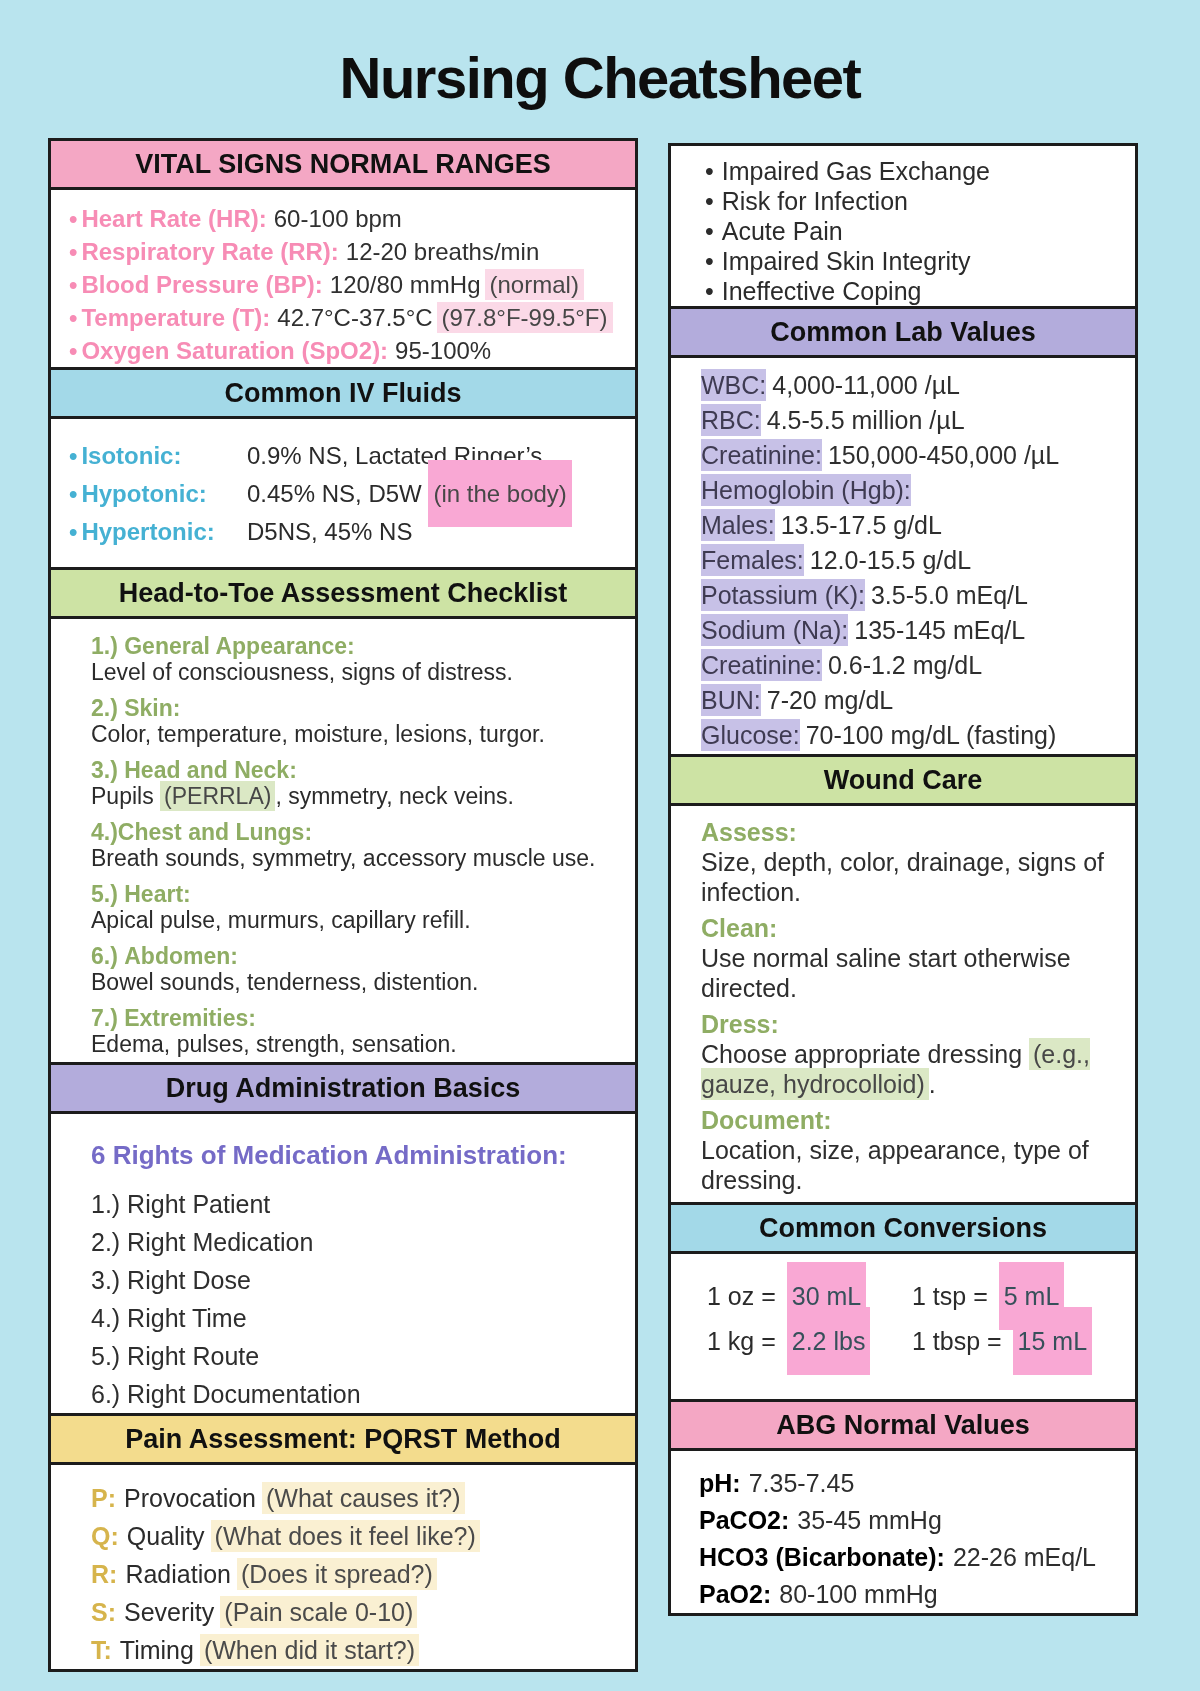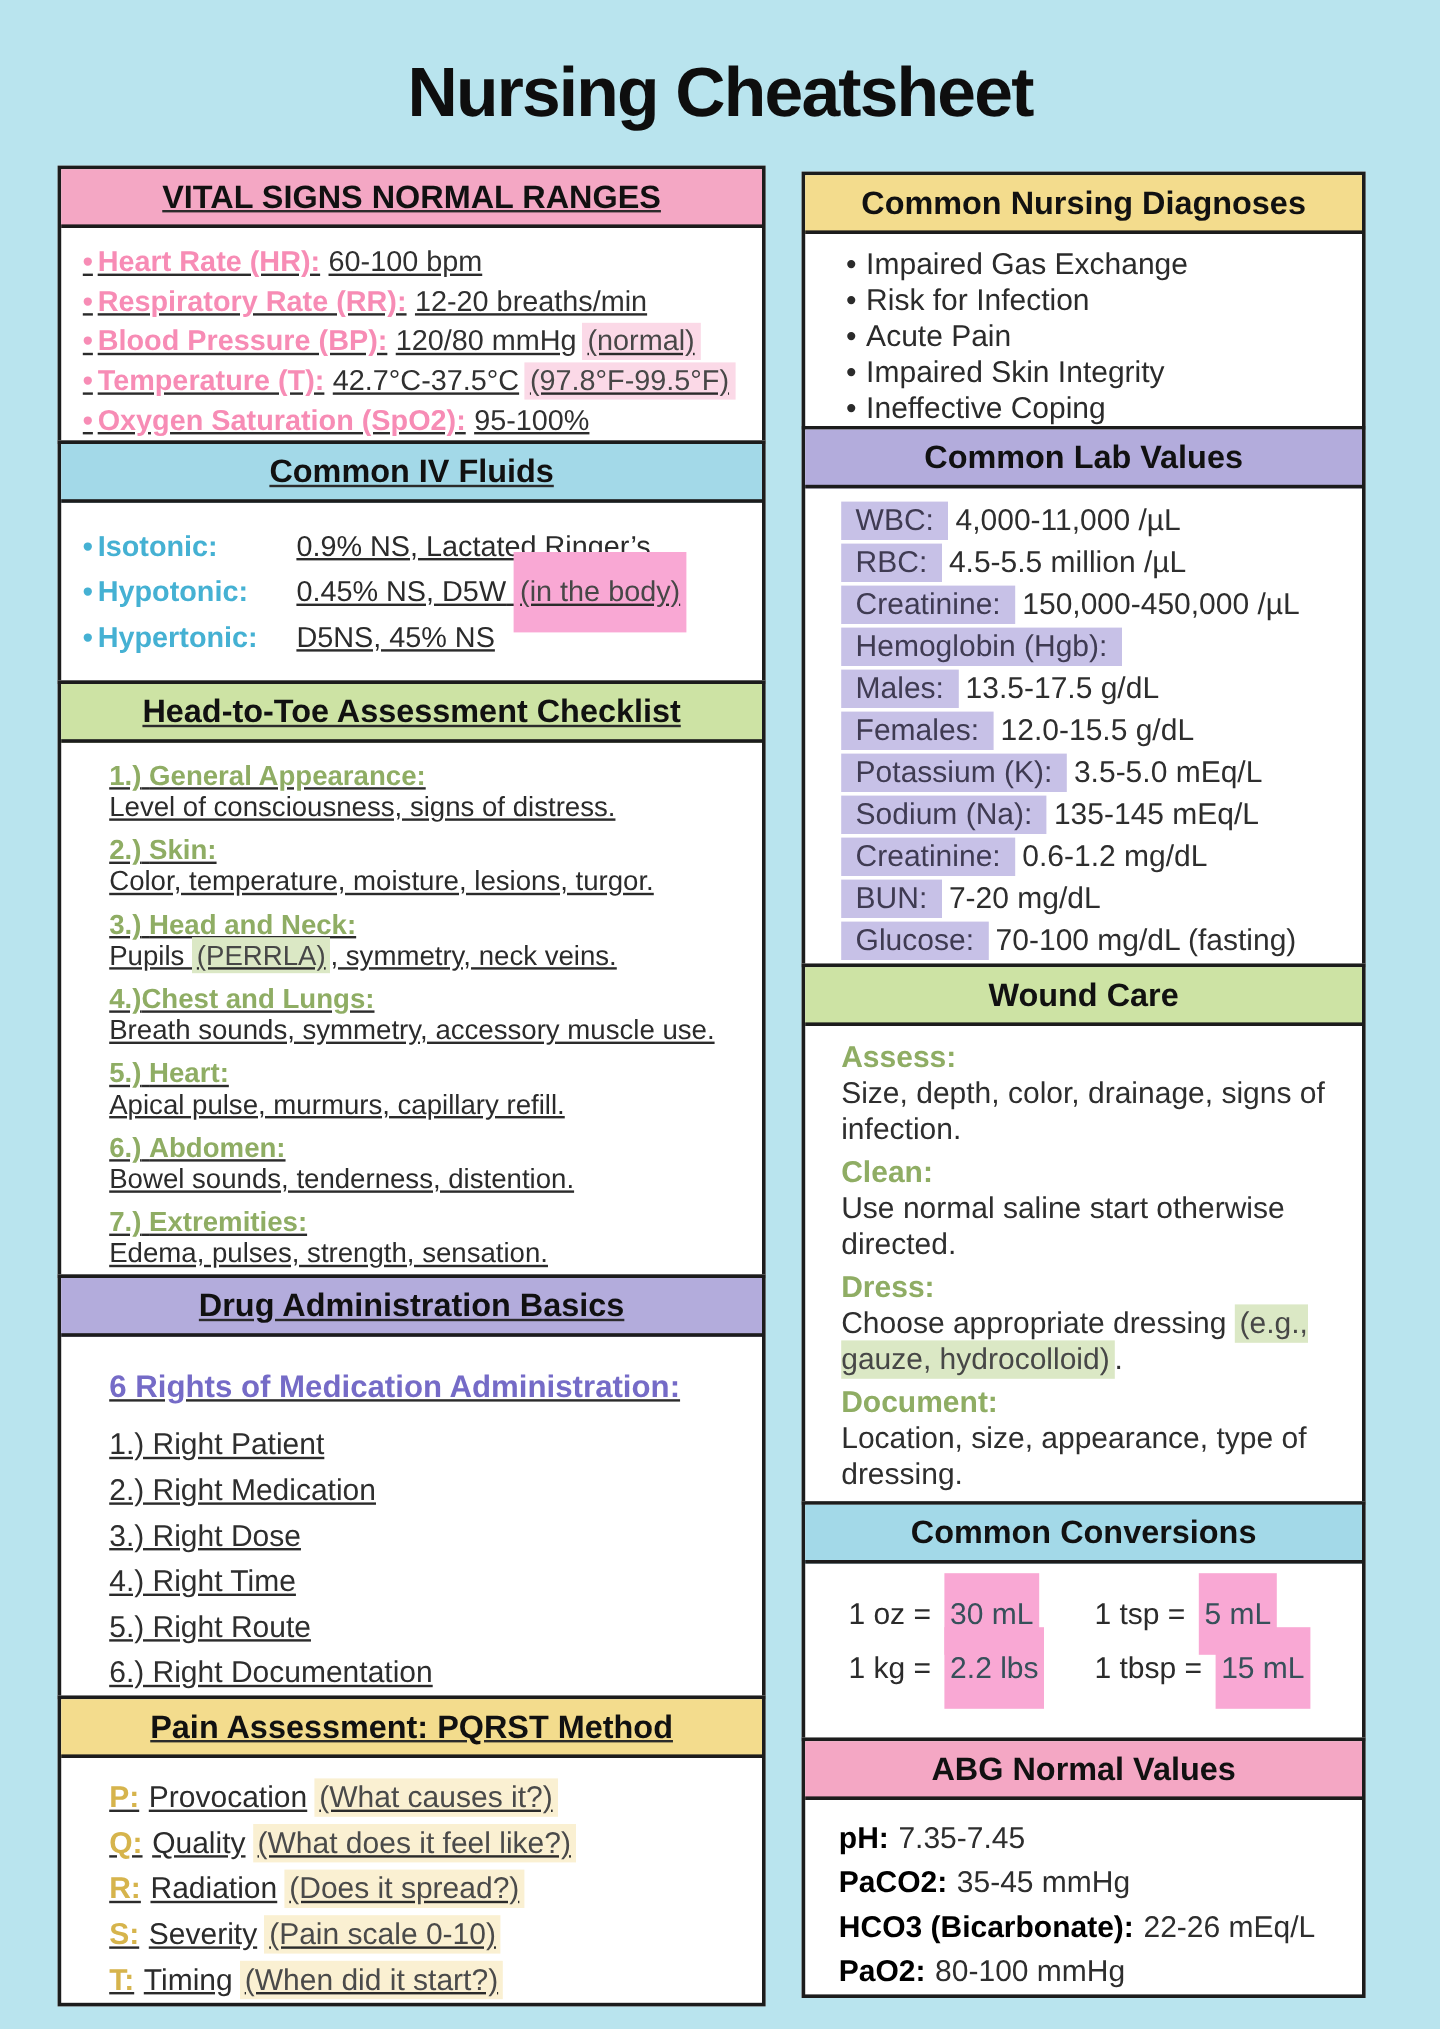--- a/index.html
+++ b/index.html
@@ -8,21 +8,21 @@
     background:#b9e4ee;
     font-family:"Liberation Sans",sans-serif;
     color:#2b2b2b;
   }
   .page-title{
     position:absolute;top:44px;left:0;width:100%;
     text-align:center;font-size:58px;font-weight:800;color:#0e0e0e;
     letter-spacing:-1.5px;
   }
   .col{position:absolute;display:flex;flex-direction:column;}
-  .col-left{left:48px;top:138px;width:590px;text-decoration:underline;}
+  .col-left{left:48px;top:138px;width:590px;}
   .col-right{left:668px;top:143px;width:470px;}
   .card{border:3px solid #1c1c1c;background:#ffffff;box-sizing:border-box;}
   .card + .card{margin-top:-3px;}
   .card-header{
     border-bottom:3px solid #1c1c1c;height:46px;line-height:46px;
     text-align:center;font-weight:700;font-size:27px;color:#111;
   }
   .h-pink{background:#f4a7c4;} .h-blue{background:#a3d9e8;} .h-green{background:#cde3a4;}
   .h-purple{background:#b3acdc;} .h-yellow{background:#f3dc8d;}
   .card-body{box-sizing:border-box;}
@@ -30,21 +30,21 @@
   .t-pink{color:#f78cb5;font-weight:700;}
   .t-blue{color:#45b1d3;font-weight:700;}
   .t-green{color:#8fad64;font-weight:700;}
   .t-purple{color:#756bc7;font-weight:700;}
   .t-gold{color:#d6b44c;font-weight:700;}
   .t-abgpink{color:#000000;font-weight:700;}
   .muted{color:#474747;}
 
   .hl-pink{background:#fbd9e7;padding:2px 5px;}
   .hl-blue{background:#f9a8d4;padding:20px 5px;}
-  .hl-purple{background:#c7c1e7;padding:2px 12px;color:#3f3b52;}
+  .hl-purple{background:#c7c1e7;padding:2px 0;color:#3f3b52;}
   .hl-green{background:#dbe8c5;padding:2px 4px;}
   .hl-yellow{background:#faf0d2;padding:2px 4px;}
 
   
   .vitals-body{min-height:164px;padding:12px 10px 0 18px;font-size:24px;}
   .v-line{line-height:33px;white-space:nowrap;}
   .v-bullet{margin-right:4px;}
   .v-value{margin-left:7px;color:#303030;}
   .v-note{margin-left:4px;color:#474747;}
 
@@ -180,21 +180,20 @@
       <div class="pq-line"><span class="pq-letter t-gold">R:</span><span>Radiation</span><span class="pq-q hl-yellow">(Does it spread?)</span></div>
       <div class="pq-line"><span class="pq-letter t-gold">S:</span><span>Severity</span><span class="pq-q hl-yellow">(Pain scale 0-10)</span></div>
       <div class="pq-line"><span class="pq-letter t-gold">T:</span><span>Timing</span><span class="pq-q hl-yellow">(When did it start?)</span></div>
     </div>
   </div>
 </div>
 
 <div class="col col-right">
 
   <div class="card">
-    <div class="card-header h-yellow">Common Nursing Diagnoses</div>
     <div class="card-body dx-body">
       <div class="dx-line"><span class="dx-bullet">•</span><span>Impaired Gas Exchange</span></div>
       <div class="dx-line"><span class="dx-bullet">•</span><span>Risk for Infection</span></div>
       <div class="dx-line"><span class="dx-bullet">•</span><span>Acute Pain</span></div>
       <div class="dx-line"><span class="dx-bullet">•</span><span>Impaired Skin Integrity</span></div>
       <div class="dx-line"><span class="dx-bullet">•</span><span>Ineffective Coping</span></div>
     </div>
   </div>
 
   <div class="card">

